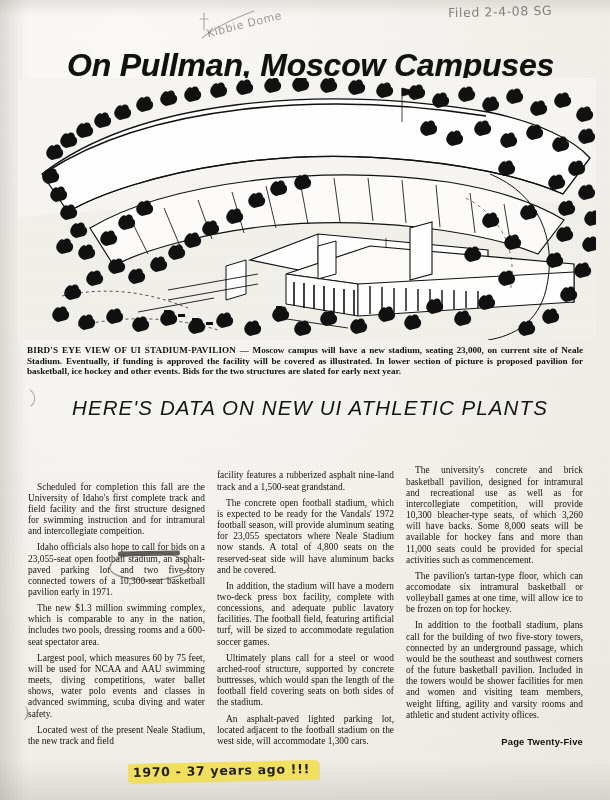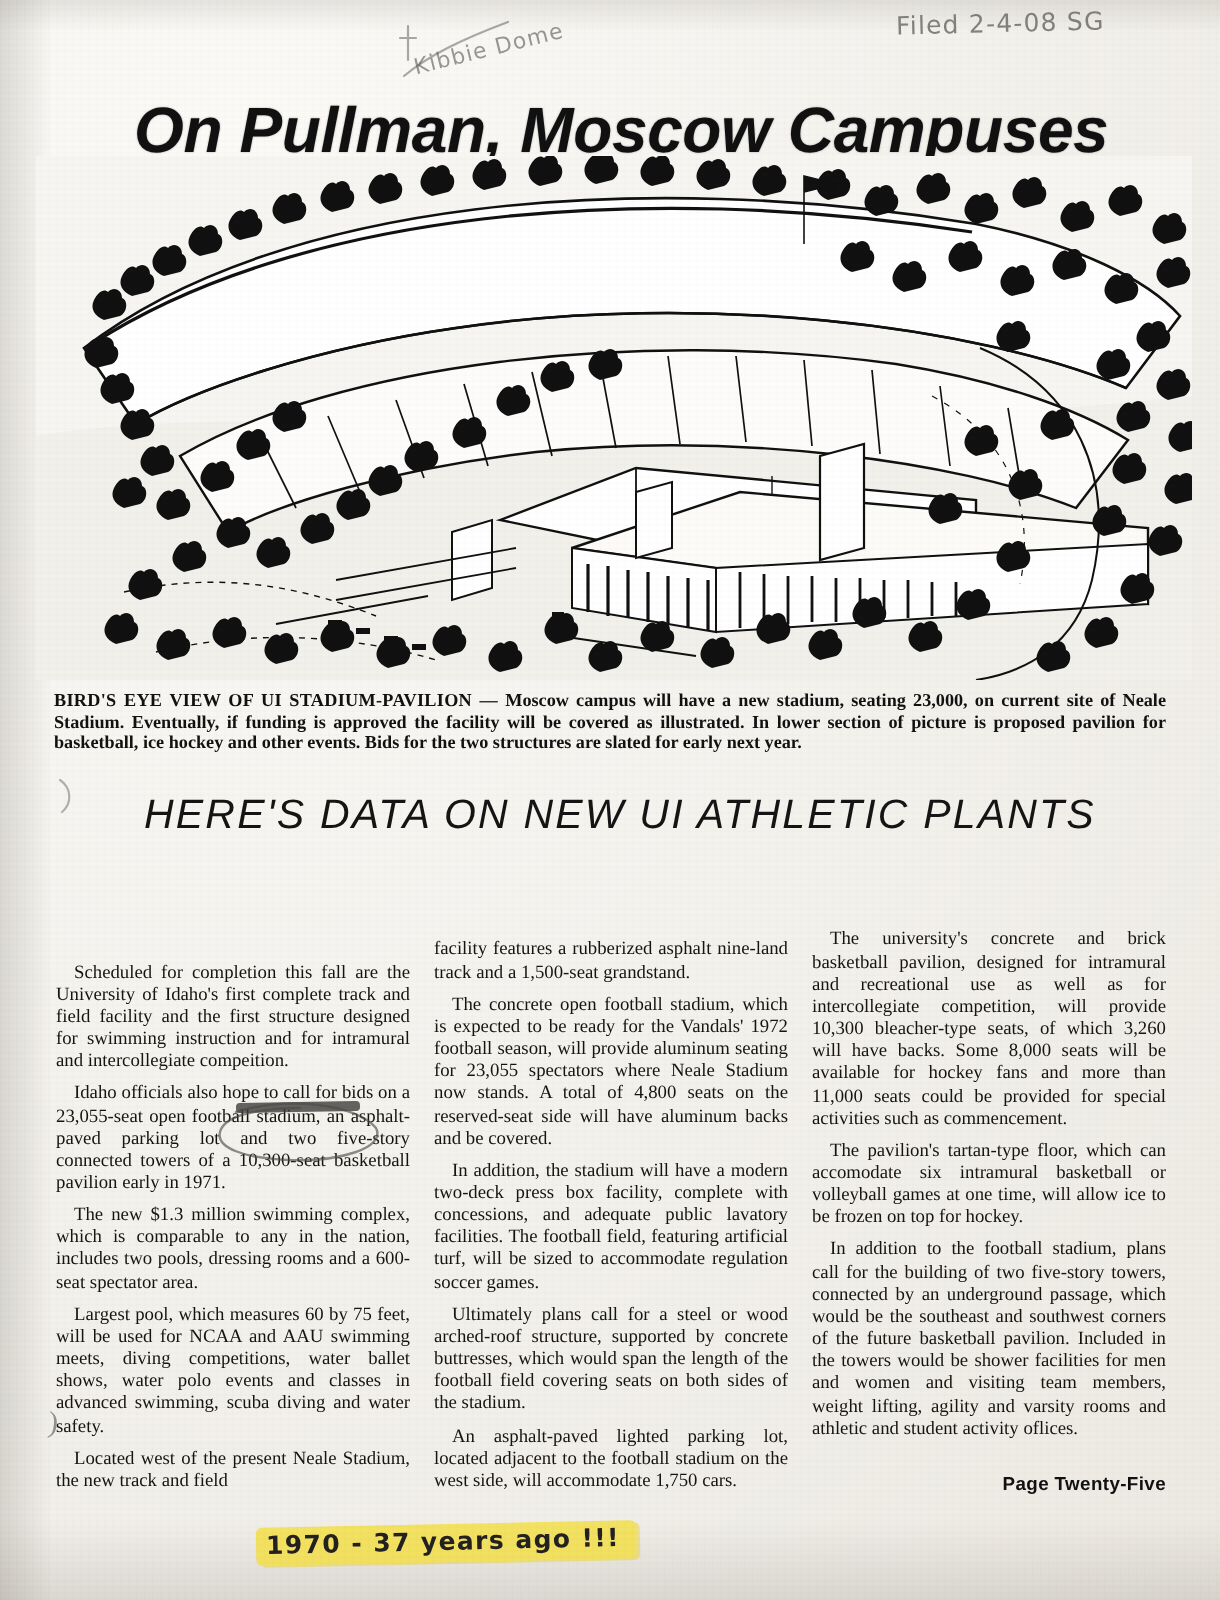--- a/index.html
+++ b/index.html
@@ -396,21 +396,21 @@
       <p>The new $1.3 million swimming complex, which is comparable to any in the nation, includes two pools, dressing rooms and a 600-seat spectator area.</p>
       <p>Largest pool, which measures 60 by 75 feet, will be used for NCAA and AAU swimming meets, diving competitions, water ballet shows, water polo events and classes in advanced swimming, scuba diving and water safety.</p>
       <p>Located west of the present Neale Stadium, the new track and field</p>
     </div>
 
     <div class="col">
       <p class="noindent">facility features a rubberized asphalt nine-land track and a 1,500-seat grandstand.</p>
       <p>The concrete open football stadium, which is expected to be ready for the Vandals' 1972 football season, will provide aluminum seating for 23,055 spectators where Neale Stadium now stands. A total of 4,800 seats on the reserved-seat side will have aluminum backs and be covered.</p>
       <p>In addition, the stadium will have a modern two-deck press box facility, complete with concessions, and adequate public lavatory facilities. The football field, featuring artificial turf, will be sized to accommodate regulation soccer games.</p>
       <p>Ultimately plans call for a steel or wood arched-roof structure, supported by concrete buttresses, which would span the length of the football field covering seats on both sides of the stadium.</p>
-      <p>An asphalt-paved lighted parking lot, located adjacent to the football stadium on the west side, will accommodate 1,750 cars.</p>
+      <p>An asphalt-paved lighted parking lot, located adjacent to the football stadium on the west side, will accommodate 1,300 cars.</p>
     </div>
 
     <div class="col">
       <p>The university's concrete and brick basketball pavilion, designed for intramural and recreational use as well as for intercollegiate competition, will provide 10,300 bleacher-type seats, of which 3,260 will have backs. Some 8,000 seats will be available for hockey fans and more than 11,000 seats could be provided for special activities such as commencement.</p>
       <p>The pavilion's tartan-type floor, which can accomodate six intramural basketball or volleyball games at one time, will allow ice to be frozen on top for hockey.</p>
       <p>In addition to the football stadium, plans call for the building of two five-story towers, connected by an underground passage, which would be the southeast and southwest corners of the future basketball pavilion. Included in the towers would be shower facilities for men and women and visiting team members, weight lifting, agility and varsity rooms and athletic and student activity oflices.</p>
       <p id="byline">Page Twenty-Five</p>
     </div>
   </div>
 

